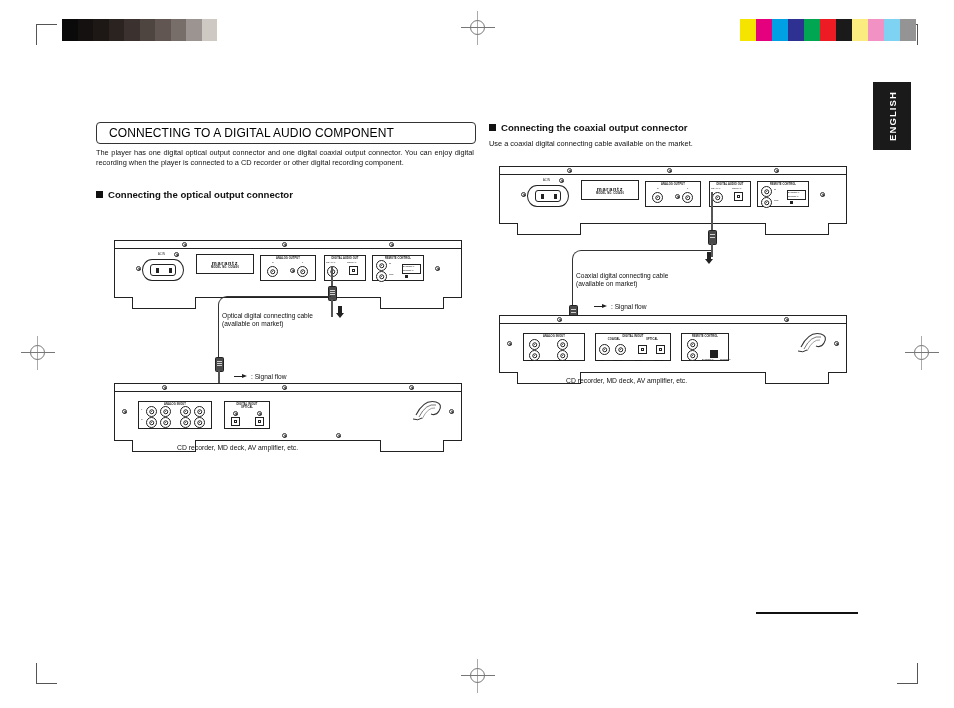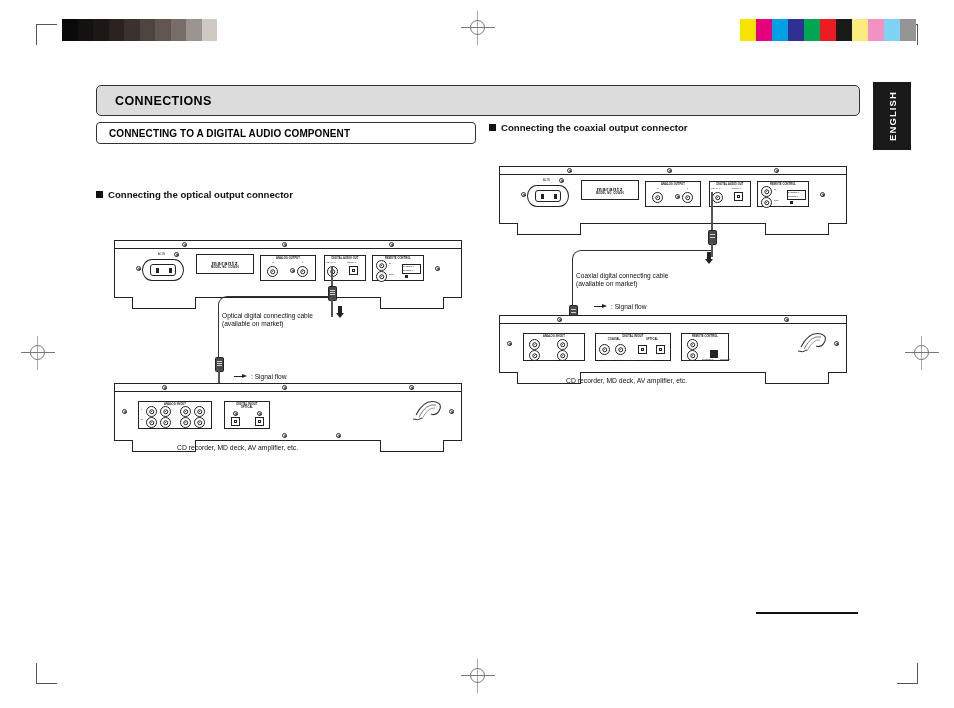--- a/index.html
+++ b/index.html
@@ -48,21 +48,21 @@
     background:#dcdcdc;border:1px solid #333;border-radius:5px;
     display:flex;align-items:center;
   }
   .connections-bar span{font-size:12.5px;font-weight:bold;letter-spacing:.4px;padding-left:18px;}
 
   .section-bar{
     position:absolute;left:96px;top:122px;width:378px;height:20px;
     border:1px solid #333;border-radius:4px;background:#fff;
     display:flex;align-items:center;
   }
-  .section-bar span{font-size:10px;font-weight:bold;letter-spacing:.1px;padding-left:12px;}
+  .section-bar span{font-size:12px;font-weight:normal;letter-spacing:.1px;padding-left:12px;}
 
   .body-text{position:absolute;font-size:7.4px;line-height:9.6px;color:#111;}
   .sub-head{position:absolute;font-size:9.6px;font-weight:bold;color:#111;display:flex;align-items:center;gap:5px;}
   .sub-head .sq{display:inline-block;width:7px;height:7px;background:#111;}
 
   
   .device{position:absolute;}
   .chassis{position:absolute;inset:0;border:1.1px solid #222;background:#fff;}
   .chassis-top{position:absolute;left:0;right:0;top:0;height:8px;border-bottom:1px solid #222;}
   .foot{position:absolute;bottom:-11px;height:11px;border:1px solid #222;border-top:none;background:#fff;}
@@ -169,28 +169,26 @@
   <div class="regmark rm-right">
     <div class="vline"></div>
       <div class="hline"></div>
       <div class="circ"></div>
   </div>
 
   <div class="english-tab">
     <span>ENGLISH</span>
   </div>
 
-  <div class="connections-bar">
-    <span>CONNECTIONS</span>
-  </div>
 
   <div class="section-bar">
     <span>CONNECTING TO A DIGITAL AUDIO COMPONENT</span>
   </div>
 
+  <div class="body-text" style="left:96px;top:148px;width:378px;text-align:justify;">The player has one digital optical output connector and one digital coaxial output connector. You can enjoy digital recording when the player is connected to a CD recorder or other digital recording component.</div>
 
   <div class="sub-head" style="left:96px;top:189px;">
     <i class="sq"></i>
     <span>Connecting the optical output connector</span>
   </div>
 
   <div class="device" style="left:114px;top:240px;width:348px;height:58px;">
     <div class="chassis"></div>
     <div class="chassis-top"></div>
     <div class="screw" style="left:22px;top:26px;"></div>
@@ -323,20 +321,21 @@
     <div class="foot" style="left:18px;width:62px;"></div>
     <div class="foot" style="right:18px;width:62px;"></div>
   </div>
 
   <div class="caption" style="left:177px;top:444px;">CD recorder, MD deck, AV amplifier, etc.</div>
 
   <div class="sub-head" style="left:489px;top:122px;">
     <i class="sq"></i>
     <span>Connecting the coaxial output connector</span>
   </div>
+  <div class="body-text" style="left:489px;top:139px;width:378px;">Use a coaxial digital connecting cable available on the market.</div>
 
   <div class="device" style="left:499px;top:166px;width:348px;height:58px;">
     <div class="chassis"></div>
     <div class="chassis-top"></div>
     <div class="screw" style="left:22px;top:26px;"></div>
     <div class="screw" style="right:22px;top:26px;"></div>
     <div class="screw" style="left:68px;top:2px;"></div>
     <div class="screw" style="left:168px;top:2px;"></div>
     <div class="screw" style="right:68px;top:2px;"></div>
     <div class="screw" style="left:88px;top:28px;"></div>

